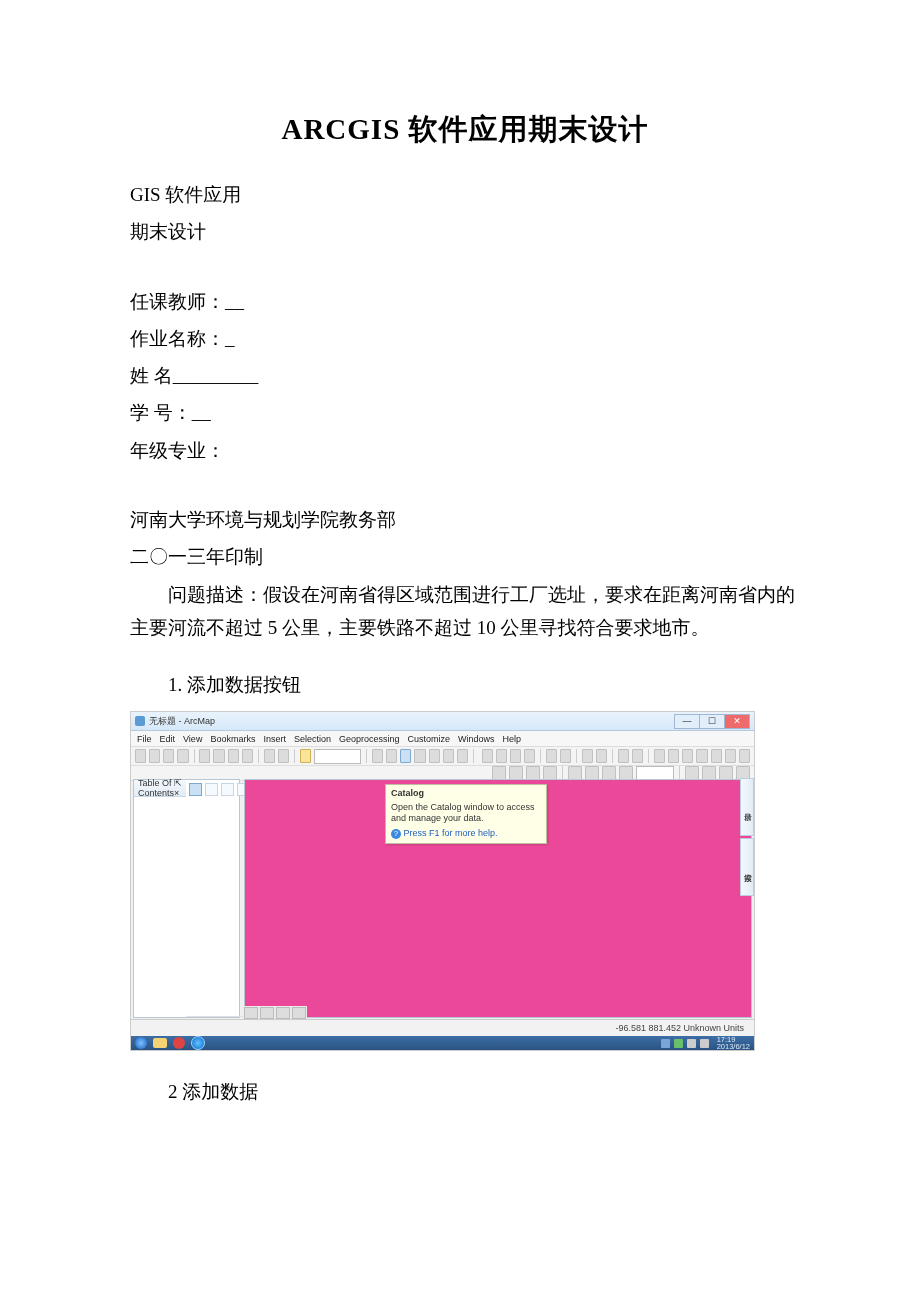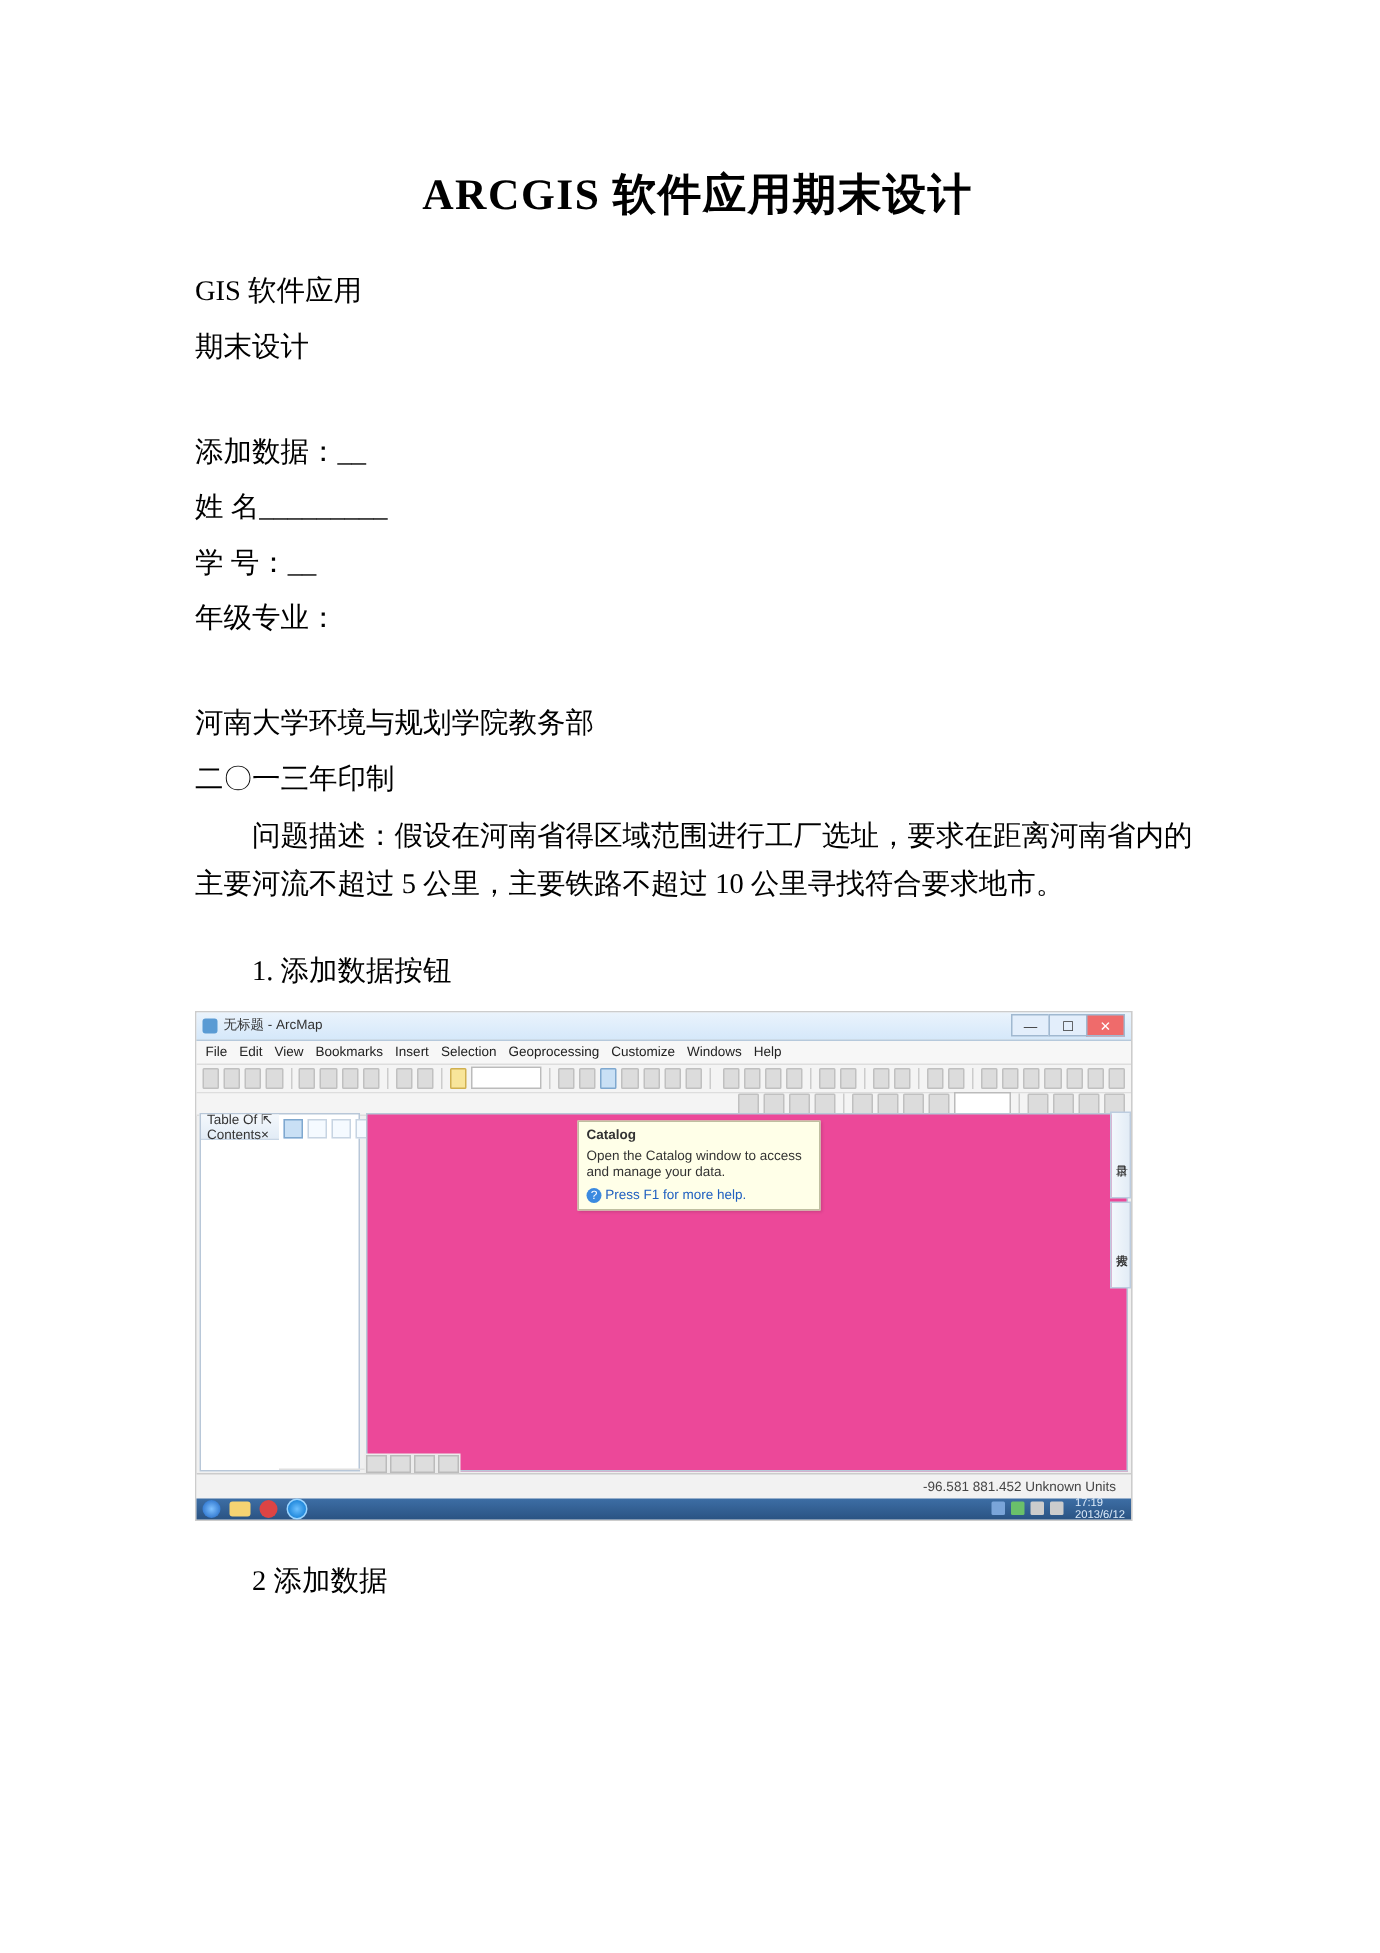--- a/index.html
+++ b/index.html
@@ -217,21 +217,22 @@
 <body>
 
 <div class="page">
   <div class="title">ARCGIS 软件应用期末设计</div>
 
   <div class="line">GIS 软件应用</div>
   <div class="line">期末设计</div>
 
   <div class="spacer"></div>
 
-  <div class="line">添加数据：__</div>
+  <div class="line">任课教师：__</div>
+  <div class="line">作业名称：_</div>
   <div class="line">姓 名_________</div>
   <div class="line">学   号：__</div>
   <div class="line">年级专业：</div>
 
   <div class="spacer"></div>
 
   <div class="line">河南大学环境与规划学院教务部</div>
   <div class="line">二〇一三年印制</div>
 
   <div class="para" style="text-indent:2em;">问题描述：假设在河南省得区域范围进行工厂选址，要求在距离河南省内的主要河流不超过 5 公里，主要铁路不超过 10 公里寻找符合要求地市。</div>

